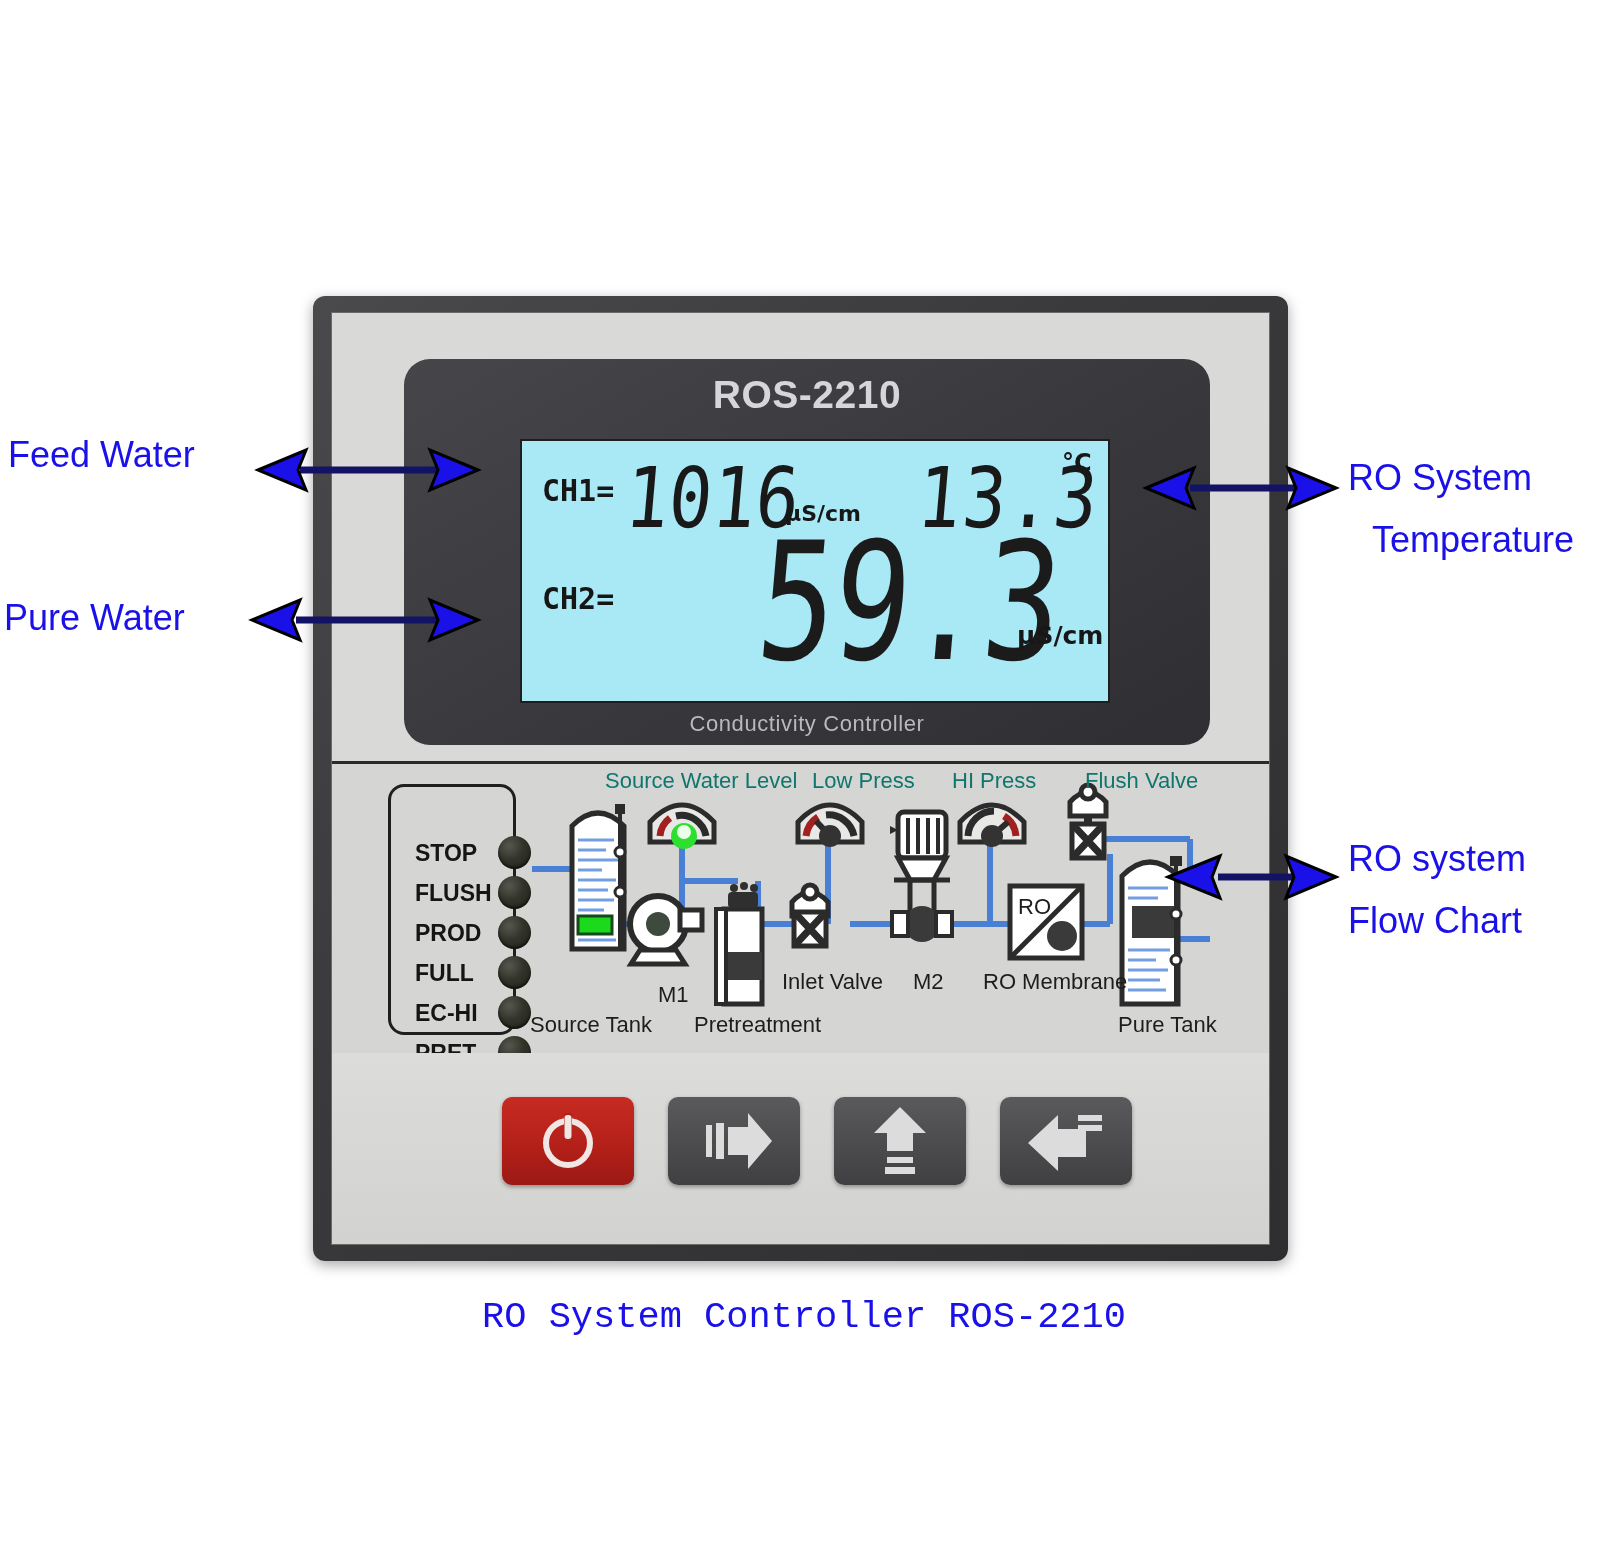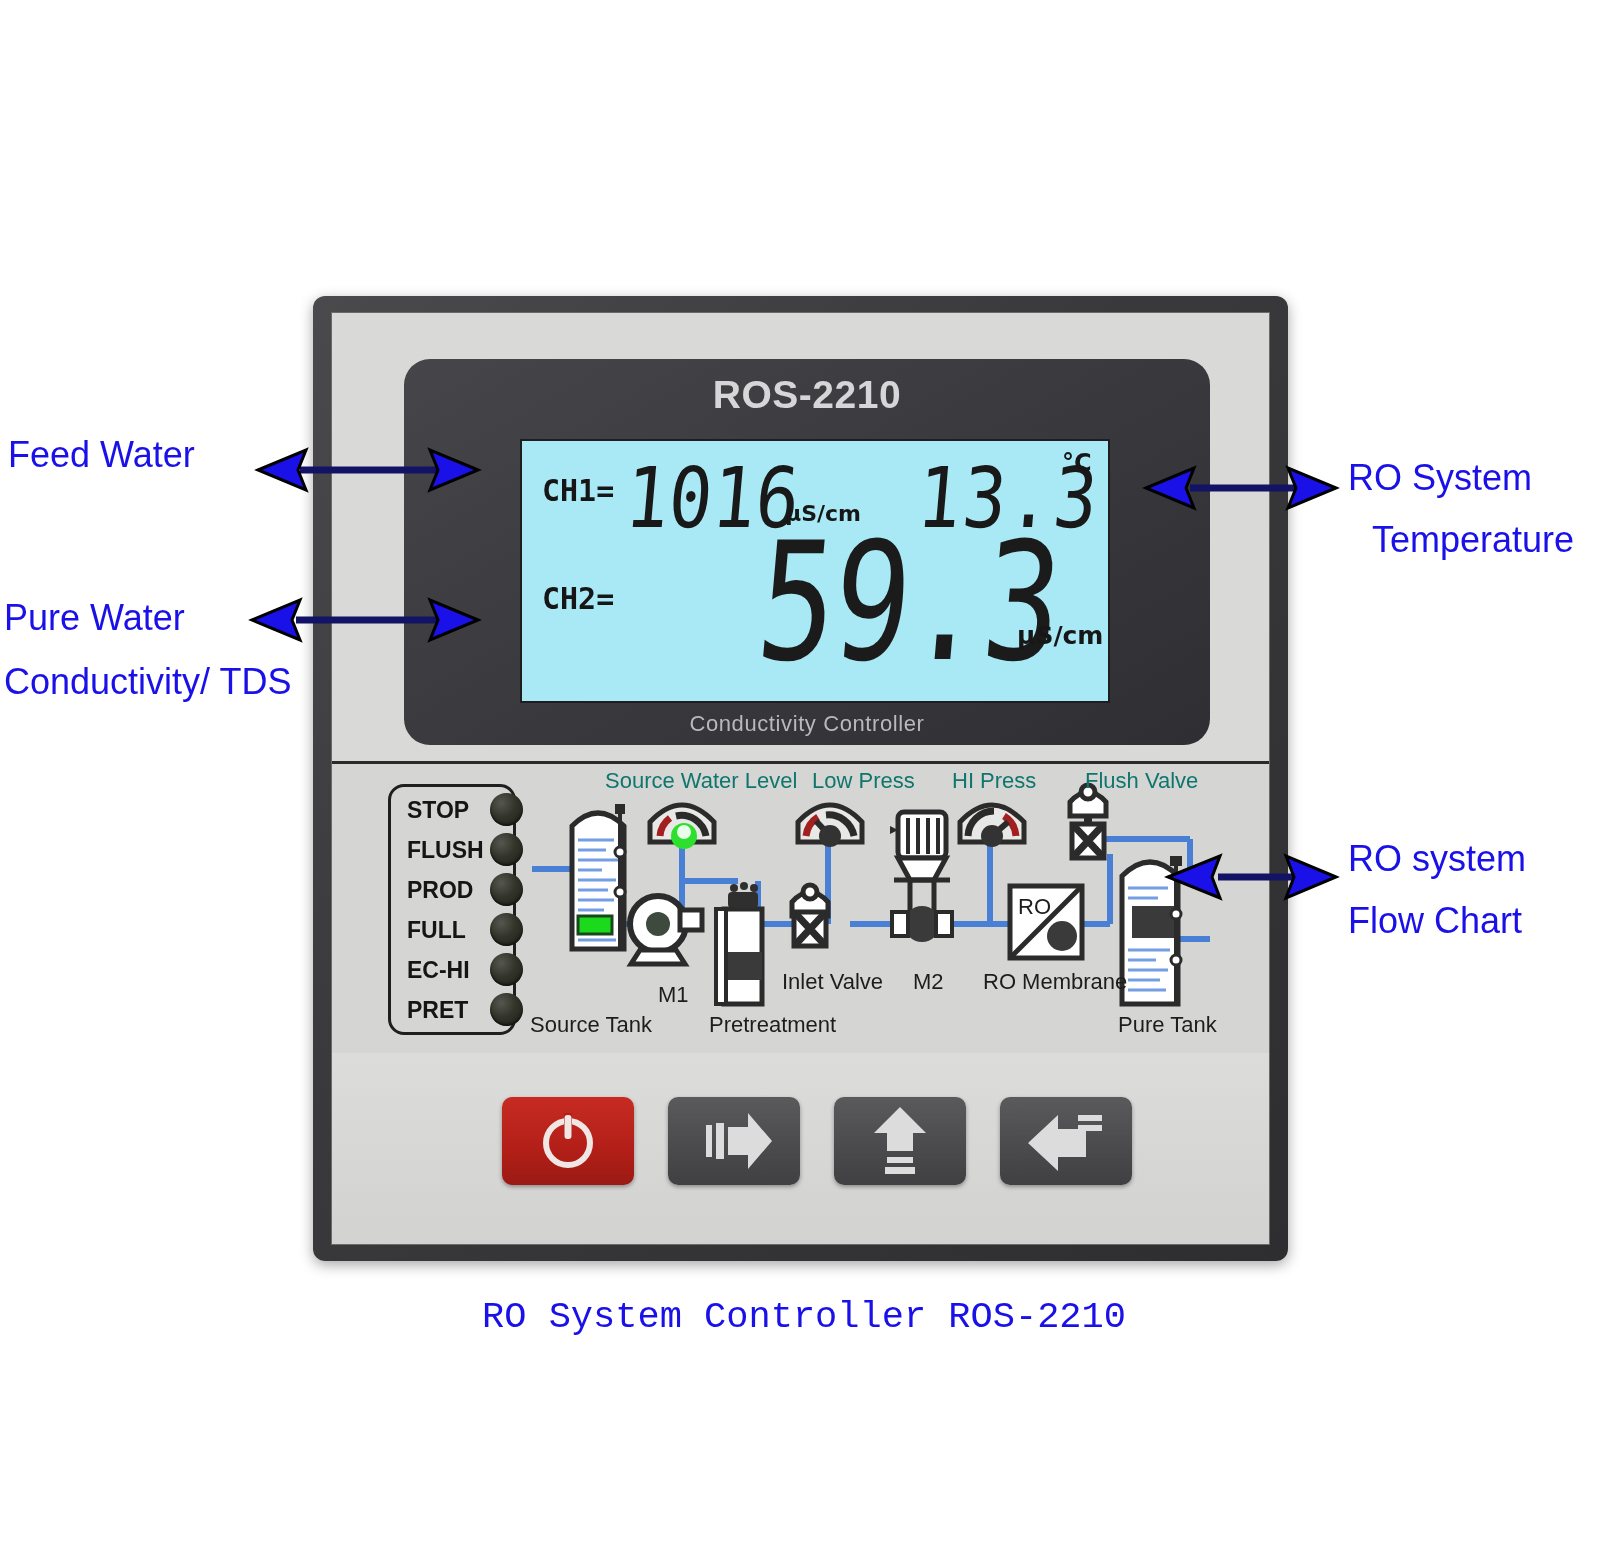--- a/index.html
+++ b/index.html
@@ -70,21 +70,21 @@
   #flow-panel{
     position:absolute;left:0;top:448px;width:100%;height:292px;
     border-top:3px solid #2a2a2a;border-bottom:3px solid #2a2a2a;
     background:#d5d5d3;
   }
   
   #led-box{
     position:absolute;left:56px;top:20px;width:122px;height:245px;
     border:3px solid #1f1f1f;border-radius:16px;
   }
-  .led-row{position:absolute;left:16px;width:112px;height:37px;}
+  .led-row{position:absolute;left:24px;width:112px;height:37px;margin-top:43px;}
   .led-label{position:absolute;left:0;top:6px;font-size:23px;font-weight:700;color:#151515;font-family:"Liberation Sans",sans-serif;}
   .led-dot{
     position:absolute;right:-4px;top:2px;width:33px;height:33px;border-radius:50%;
     background:radial-gradient(circle at 34% 30%,#55564e 0%,#333429 45%,#1d1e18 100%);
     box-shadow:inset 0 -2px 3px rgba(0,0,0,.6);
   }
 
   
   #mimic{position:absolute;left:178px;top:0;right:0;height:292px;}
   .mimic-top-label{position:absolute;font-size:22px;color:#0f766e;font-family:"Liberation Sans",sans-serif;white-space:nowrap;}
@@ -179,21 +179,21 @@
           <div class="mimic-top-label" style="left:302px;top:4px">Low Press</div>
           <div class="mimic-top-label" style="left:442px;top:4px">HI Press</div>
           <div class="mimic-top-label" style="left:575px;top:4px">Flush Valve</div>
 
           
           <div class="mimic-bot-label" style="left:272px;top:205px">Inlet Valve</div>
           <div class="mimic-bot-label" style="left:403px;top:205px">M2</div>
           <div class="mimic-bot-label" style="left:473px;top:205px">RO Membrane</div>
           <div class="mimic-bot-label" style="left:148px;top:218px">M1</div>
           <div class="mimic-bot-label" style="left:20px;top:248px">Source Tank</div>
-          <div class="mimic-bot-label" style="left:199px;top:248px">Pretreatment</div>
+          <div class="mimic-bot-label" style="left:184px;top:248px">Pretreatment</div>
           <div class="mimic-bot-label" style="left:608px;top:248px">Pure Tank</div>
 
           
           <svg width="760" height="292" viewBox="0 0 760 292">
             <g stroke="#4a7fd6" stroke-width="6" fill="none">
               <path d="M22,105 L62,105"></path>
               <path d="M62,160 L190,160"></path>
               <path d="M172,63 L172,160"></path>
               <path d="M172,117 L228,117"></path>
               <path d="M248,117 L248,145"></path>
@@ -389,21 +389,20 @@
 
     <g>
       <line x1="1218" y1="877" x2="1298" y2="877" stroke="#131366" stroke-width="7"></line>
       <polygon points="1168,877 1220,856 1212,877 1220,898" fill="#1a10e8" stroke="#000" stroke-width="3"></polygon>
       <polygon points="1336,877 1286,856 1294,877 1286,898" fill="#1a10e8" stroke="#000" stroke-width="3"></polygon>
     </g>
   </svg>
 
   <div class="anno" style="left:8px;top:434px">Feed Water</div>
   <div class="anno" style="left:4px;top:597px">Pure Water</div>
-  <div class="anno" style="left:4px;top:661px">Conductivity/ TDS</div>
   <div class="anno" style="left:1348px;top:457px">RO System</div>
   <div class="anno" style="left:1372px;top:519px">Temperature</div>
   <div class="anno" style="left:1348px;top:838px">RO system</div>
   <div class="anno" style="left:1348px;top:900px">Flow Chart</div>
 
   <div id="caption">RO System Controller ROS-2210</div>
 
 </div>
 
 </body></html>

